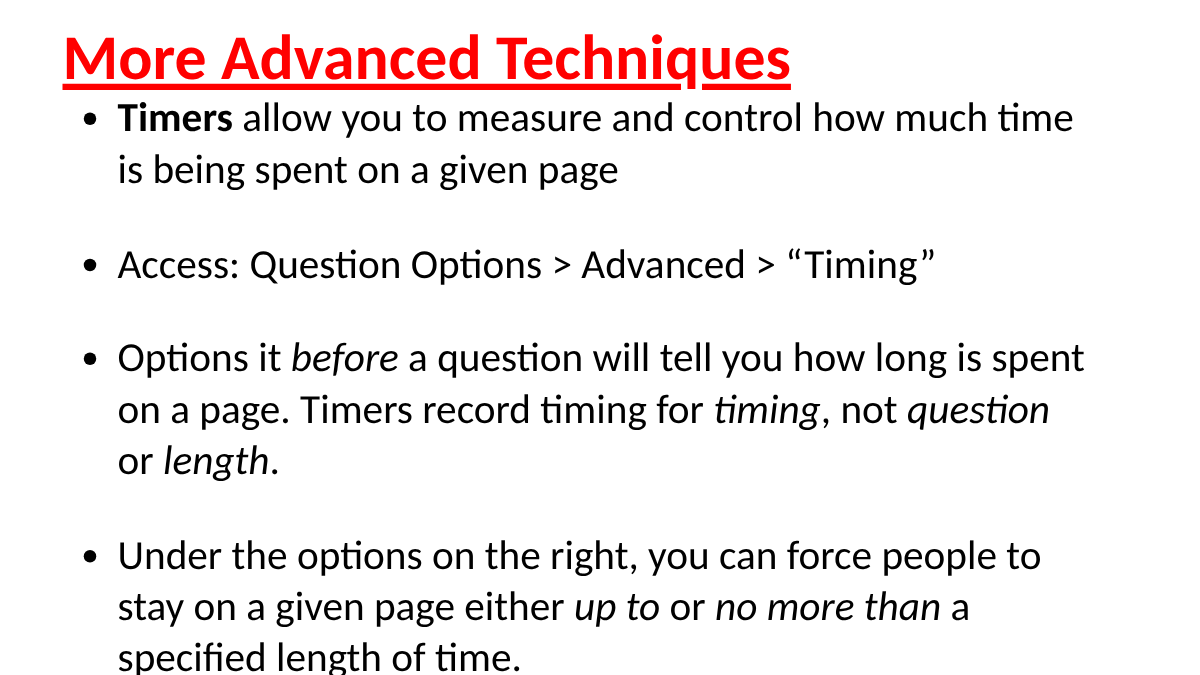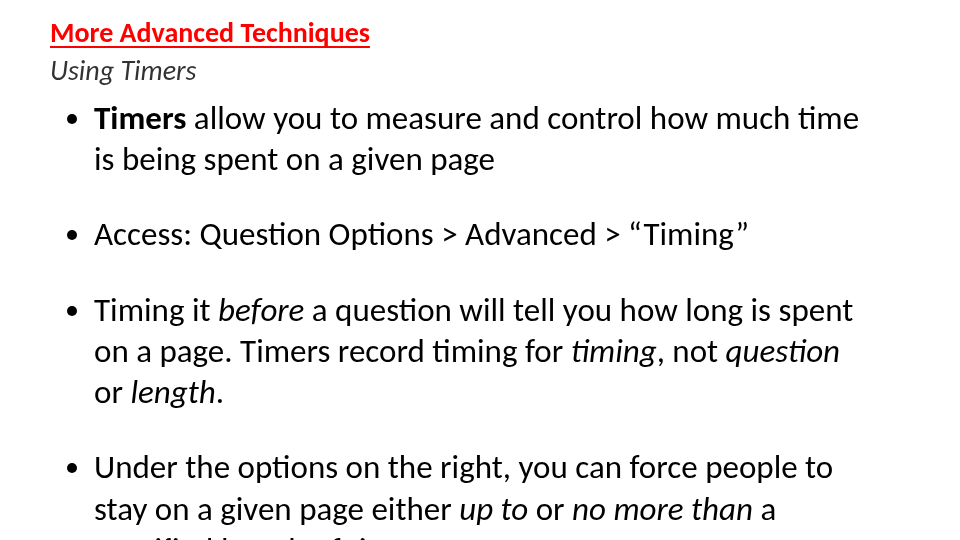--- a/index.html
+++ b/index.html
@@ -10,21 +10,21 @@
     background: #ffffff;
     font-family: Calibri, "Segoe UI", Arial, sans-serif;
     color: #000000;
     overflow: hidden;
   }
   .slide {
     box-sizing: border-box;
     padding: 18px 50px 0 50px;
   }
   .title {
-    font-size: 28px;
+    font-size: 51px;
     font-weight: 700;
     color: #ff0000;
     text-decoration: underline;
     text-underline-offset: 4px;
     margin: 0;
     line-height: 1.1;
   }
   .subtitle {
     font-size: 28px;
     font-style: italic;
@@ -49,34 +49,33 @@
   }
   .b { font-weight: 700; }
   .i { font-style: italic; text-align: right; }
 </style>
 </head>
 <body>
 
 <div class="slide">
 
   <h1 class="title">More Advanced Techniques</h1>
-  <div class="subtitle">Using Timers</div>
 
   <ul class="bullets">
 
     <li>
       <span class="b">Timers</span><span> allow you to measure and control how much time is being spent on a given page</span>
     </li>
 
     <li>
       <span>Access: Question Options &gt; Advanced &gt; “Timing”</span>
     </li>
 
     <li>
-      <span>Timing it </span><span class="i">before</span><span> a question will tell you how long is spent on a page. Timers record timing for </span><span class="i">timing</span><span>, not </span><span class="i">question</span><span> or </span><span class="i">length</span><span>.</span>
+      <span>Options it </span><span class="i">before</span><span> a question will tell you how long is spent on a page. Timers record timing for </span><span class="i">timing</span><span>, not </span><span class="i">question</span><span> or </span><span class="i">length</span><span>.</span>
     </li>
 
     <li>
       <span>Under the options on the right, you can force people to stay on a given page either </span><span class="i">up to</span><span> or </span><span class="i">no more than</span><span> a specified length of time.</span>
     </li>
 
   </ul>
 
 </div>
 

